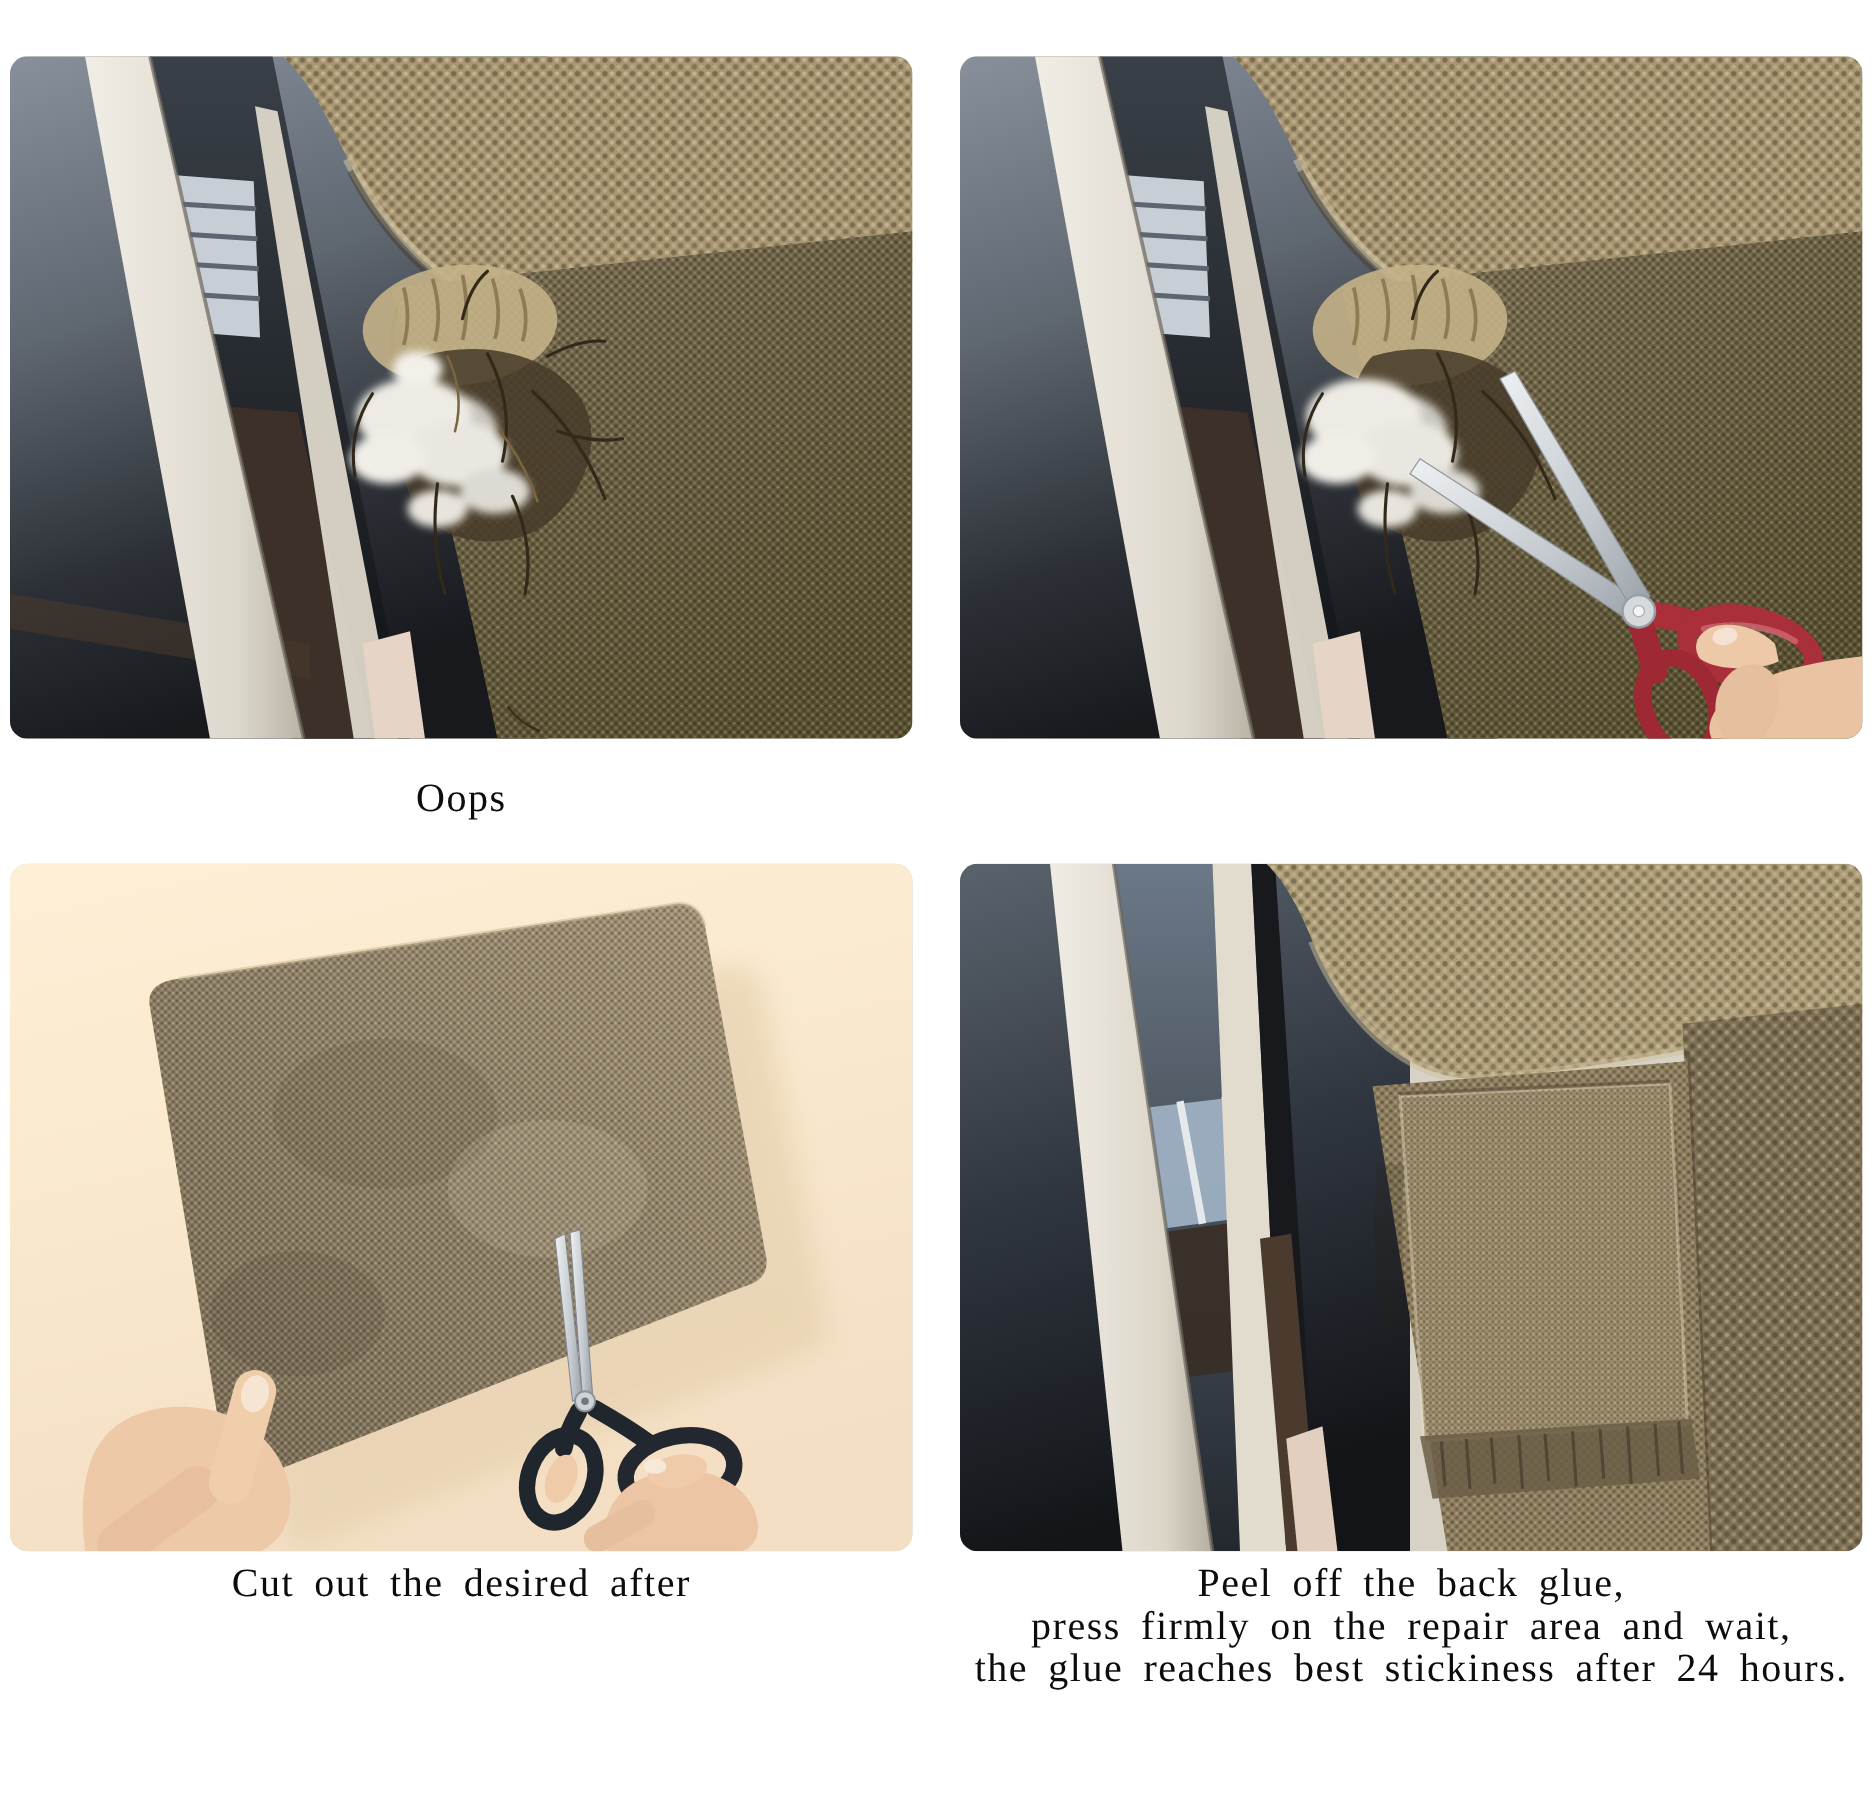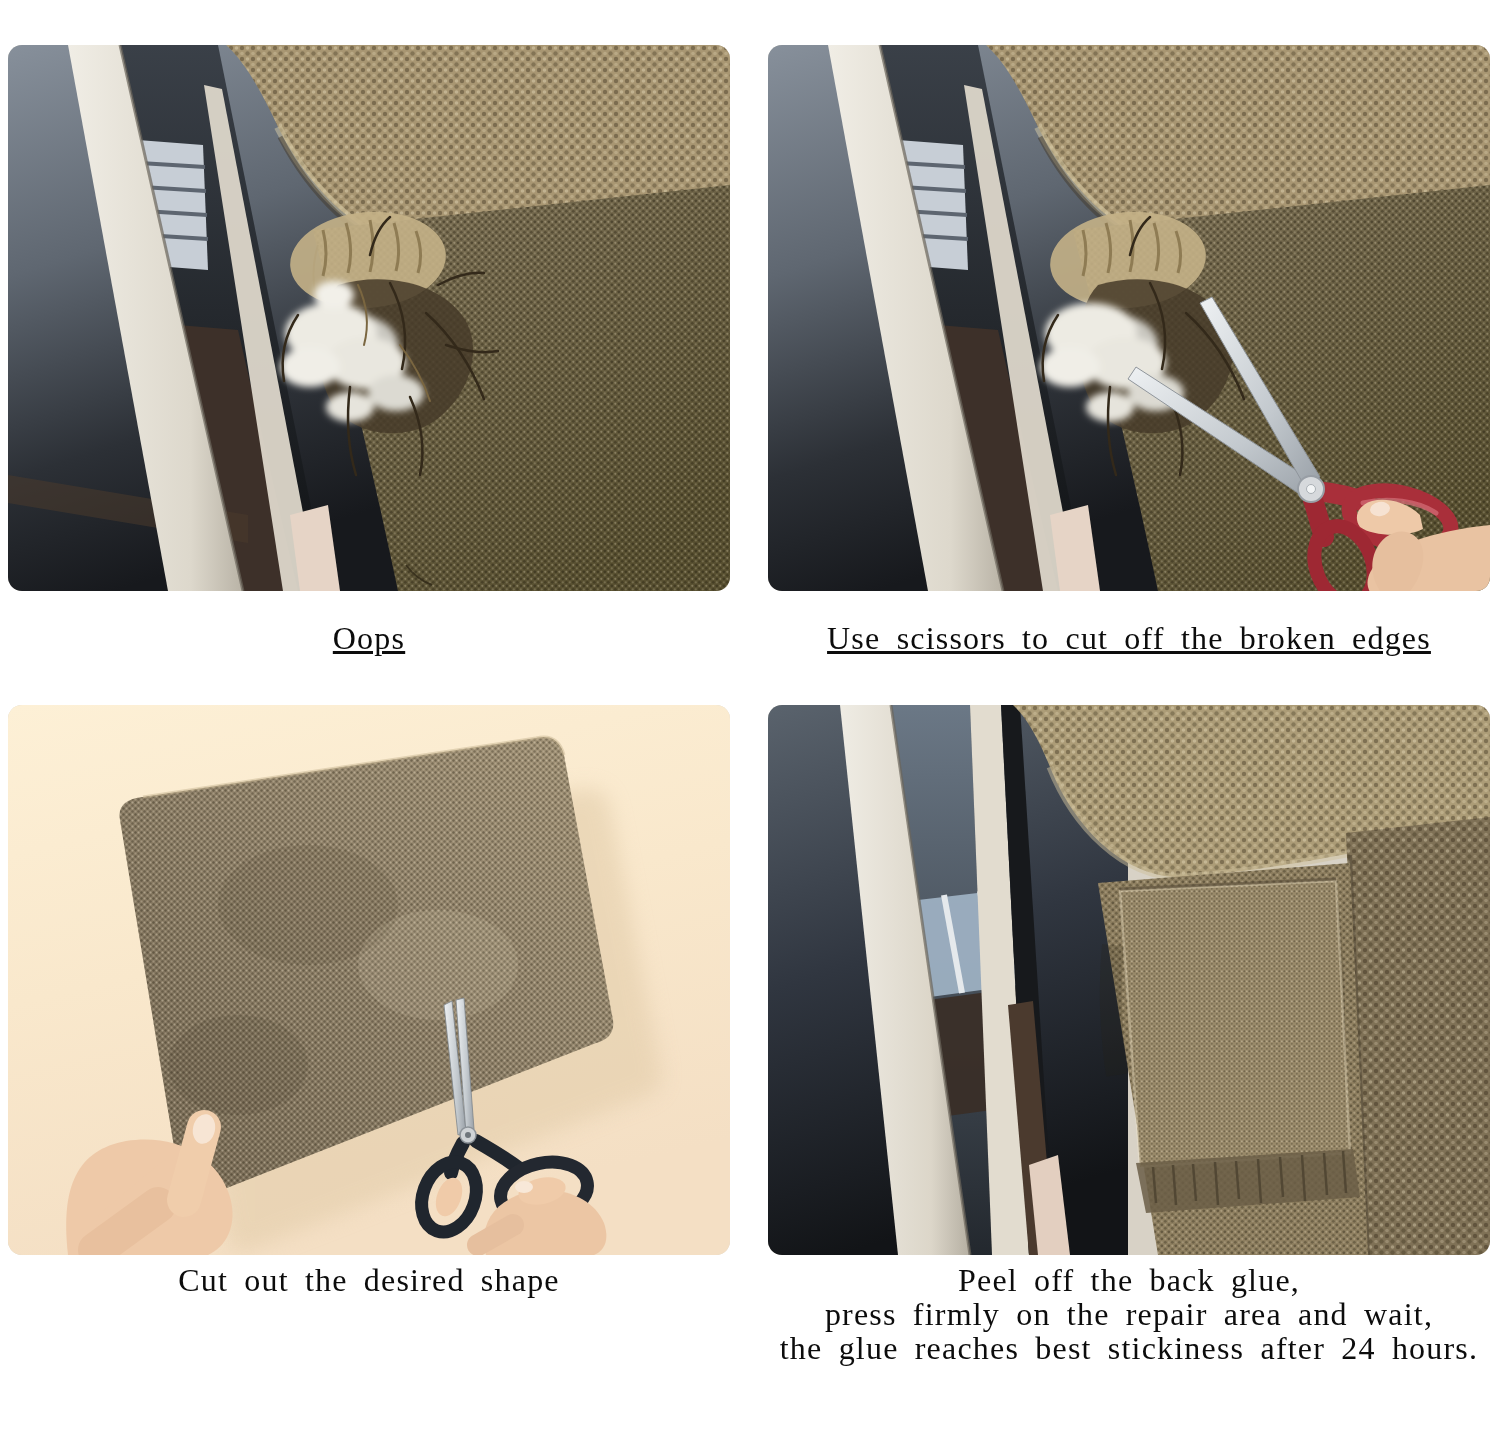--- a/index.html
+++ b/index.html
@@ -25,21 +25,21 @@
   }
   .photo.r1{height:546px;}
   .photo.r2{height:550px;}
   .photo svg{display:block;width:100%;height:100%;}
   .caption{
     text-align:center;color:#0c0c0c;
     font-size:32px;line-height:34px;
     letter-spacing:1.2px;word-spacing:7px;
     white-space:pre-line;
   }
-  .cap-r1{padding:30px 0 50px;text-decoration:underline;}
+  .cap-r1{padding:30px 0 36px;}
   .cap-r2{padding:8px 0 0;}
 </style>
 </head>
 <body>
 
 <div class="page">
 
 
   <div class="grid">
 
@@ -263,21 +263,20 @@
             <circle cx="543" cy="444" r="4.5" fill="#f2f4f5" stroke="#aab0b5" stroke-width="1"></circle>
           </g>
           <g>
             <path d="M722,480 C665,486 625,500 607,520 C595,535 598,548 612,557 L722,557 Z" fill="#e9c3a2"></path>
             <path d="M652,470 C640,458 620,452 604,456 C590,460 585,472 592,482 C605,492 640,492 655,484 Z" fill="#eec9a8"></path>
             <ellipse cx="612" cy="464" rx="10" ry="7" fill="#f6e2d2" transform="rotate(-10 612 464)"></ellipse>
             <path d="M612,546 C600,528 602,505 618,492 C630,483 645,485 652,497 C660,512 652,534 642,546 Z" fill="#e6bf9e"></path>
           </g>
         </svg>
       </div>
-      <figcaption class="caption cap-r1">Use scissors to cut off the broken edges</figcaption>
     </figure>
 
     <figure>
       <div class="photo r2" role="img" aria-label="Hands cutting a linen self-adhesive repair fabric patch with black-handled scissors on a cream table">
         <svg viewBox="0 0 722 550" preserveAspectRatio="none">
           <defs>
             <linearGradient id="gC_bg" x1="0" y1="0" x2="0.3" y2="1">
               <stop offset="0" stop-color="#fdf0d6"></stop>
                 <stop offset="0.5" stop-color="#f9e8cc"></stop>
                 <stop offset="1" stop-color="#f4dfc4"></stop>
@@ -333,21 +332,21 @@
           </g>
           <g>
             <path d="M478,550 C470,520 486,495 520,487 C556,480 586,494 596,518 C602,536 596,546 586,550 Z" fill="#ecc6a4"></path>
             <ellipse cx="441" cy="492" rx="12" ry="20" transform="rotate(20 441 492)" fill="#f0cba9"></ellipse>
             <ellipse cx="534" cy="486" rx="24" ry="13" transform="rotate(-12 534 486)" fill="#f0cba9"></ellipse>
             <ellipse cx="516" cy="482" rx="9" ry="6" fill="#f8e8d8"></ellipse>
             <line x1="470" y1="540" x2="505" y2="520" stroke="#e6bf9e" stroke-width="22" stroke-linecap="round"></line>
           </g>
         </svg>
       </div>
-      <figcaption class="caption cap-r2">Cut out the desired shape</figcaption>
+      <figcaption class="caption cap-r2">Cut out the desired after</figcaption>
     </figure>
 
     <figure>
       <div class="photo r2" role="img" aria-label="Self-adhesive linen patch pressed smoothly over the repaired area of the sofa corner">
         <svg viewBox="0 0 722 550" preserveAspectRatio="none">
           <defs>
             <linearGradient id="gD_wall" x1="0" y1="0" x2="0.2" y2="1">
               <stop offset="0" stop-color="#5a636d"></stop>
                 <stop offset="0.5" stop-color="#303640"></stop>
                 <stop offset="1" stop-color="#121417"></stop>

